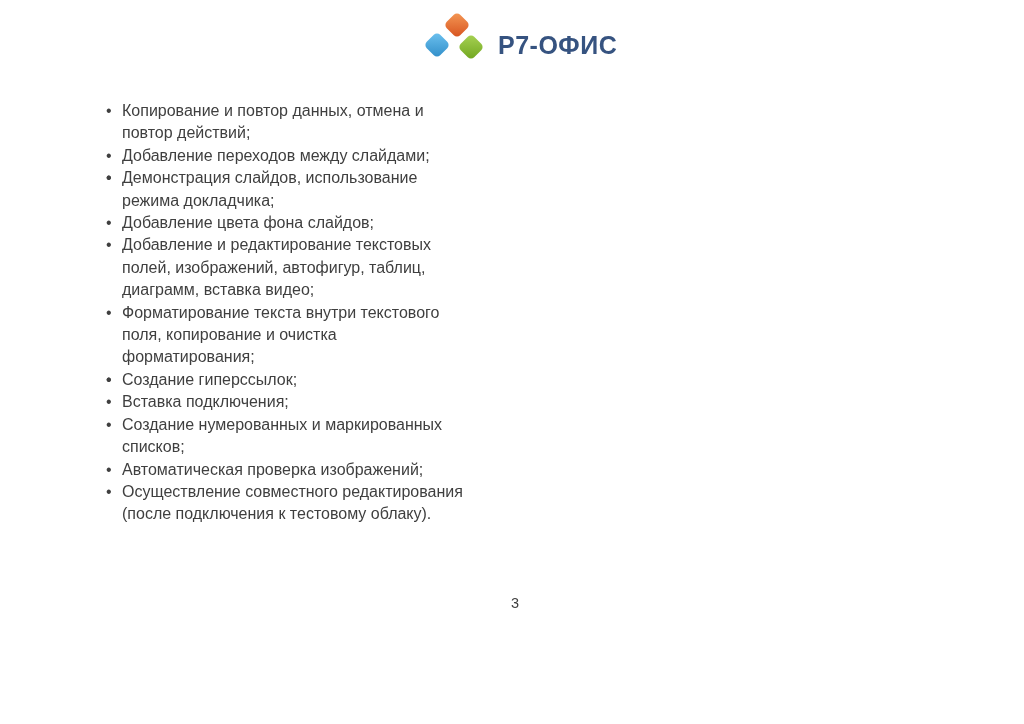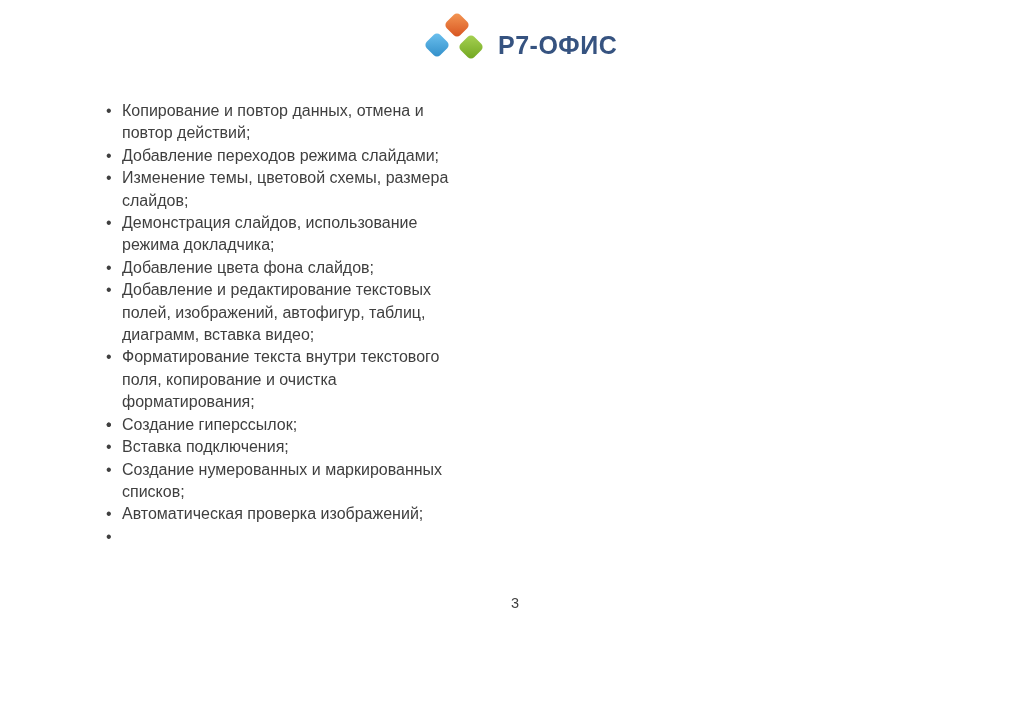--- a/index.html
+++ b/index.html
@@ -92,36 +92,36 @@
       <g transform="translate(51,39) rotate(45)">
         <rect x="-9.5" y="-9.5" width="19" height="19" rx="4.5" fill="url(#gradGreen)"></rect>
       </g>
     </svg>
     <span class="logo-text" style="color: rgb(54, 83, 128);">Р7-ОФИС</span>
   </header>
 
   <ul class="features" style="color: rgb(63, 63, 63);">
     <li><span class="bullet-dot">•</span><span>Копирование и повтор данных, отмена и
 повтор действий;</span></li>
-    <li><span class="bullet-dot">•</span><span>Добавление переходов режима слайдами;</span></li>
-    <li><span class="bullet-dot">•</span><span>Изменение темы, цветовой схемы, размера
-слайдов;</span></li>
+    <li><span class="bullet-dot">•</span><span>Добавление переходов между слайдами;</span></li>
+    <li><span class="bullet-dot">•</span></li>
     <li><span class="bullet-dot">•</span><span>Демонстрация слайдов, использование
 режима докладчика;</span></li>
     <li><span class="bullet-dot">•</span><span>Добавление цвета фона слайдов;</span></li>
     <li><span class="bullet-dot">•</span><span>Добавление и редактирование текстовых
 полей, изображений, автофигур, таблиц,
 диаграмм, вставка видео;</span></li>
     <li><span class="bullet-dot">•</span><span>Форматирование текста внутри текстового
 поля, копирование и очистка
 форматирования;</span></li>
     <li><span class="bullet-dot">•</span></li>
     <li><span class="bullet-dot">•</span><span>Создание гиперссылок;</span></li>
     <li><span class="bullet-dot">•</span><span>Вставка подключения;</span></li>
     <li><span class="bullet-dot">•</span><span>Создание нумерованных и маркированных
 списков;</span></li>
     <li><span class="bullet-dot">•</span><span>Автоматическая проверка изображений;</span></li>
-    <li><span class="bullet-dot">•</span></li>
+    <li><span class="bullet-dot">•</span><span>Осуществление совместного редактирования
+(после подключения к тестовому облаку).</span></li>
   </ul>
 
   <div class="page-number" style="color: rgb(63, 63, 63);">3</div>
 
 </div>
 
 </body></html>

